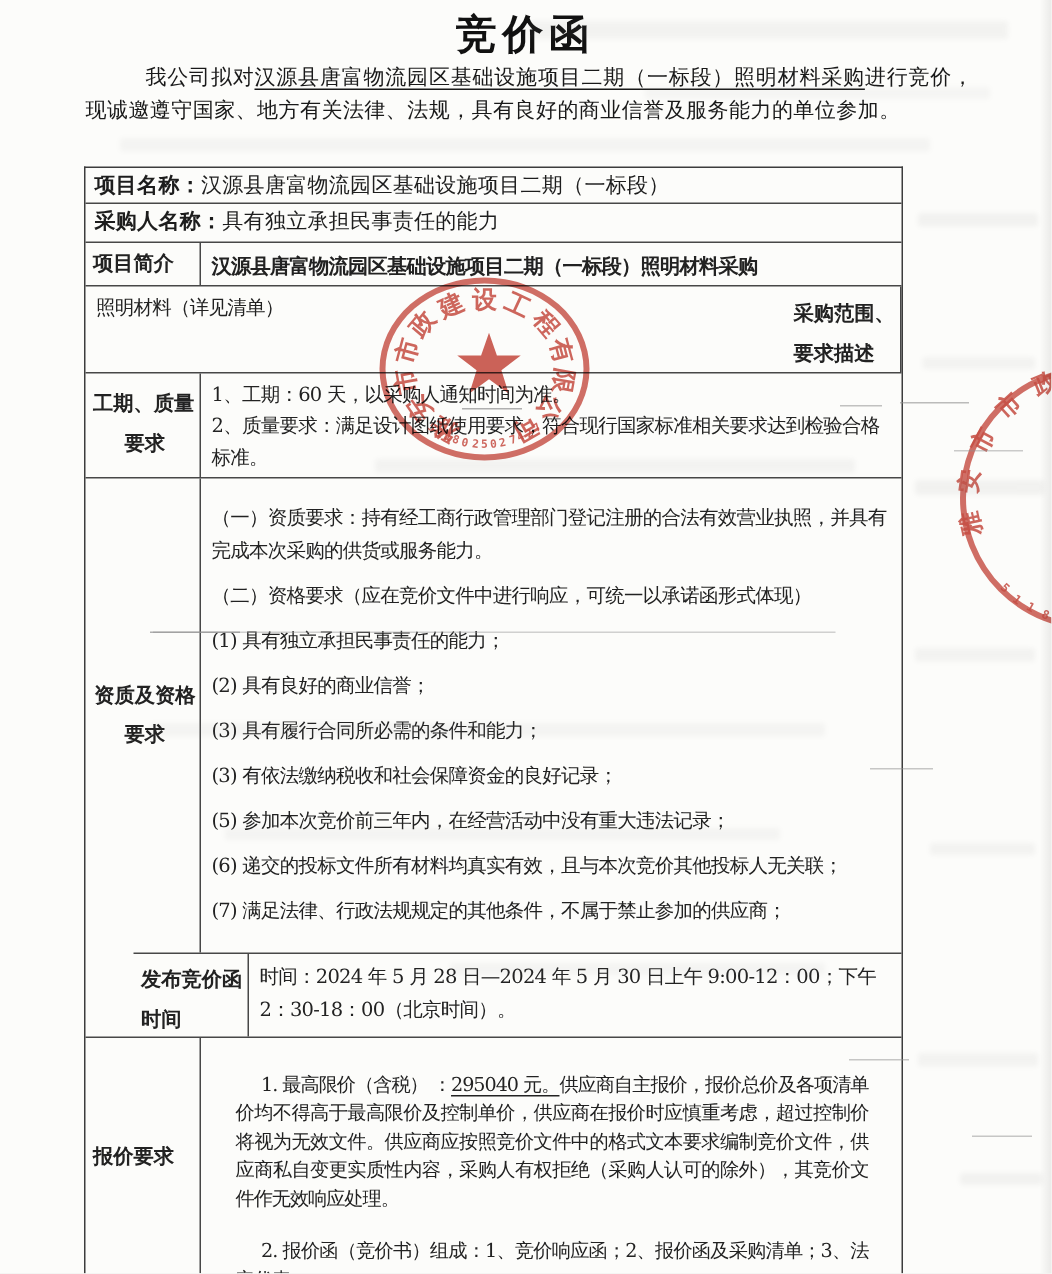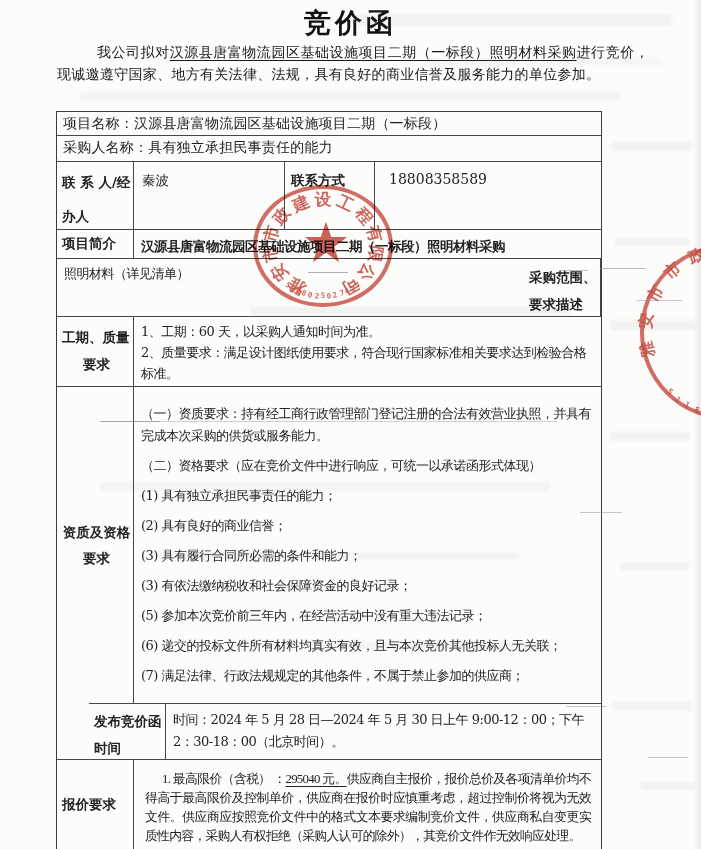--- a/index.html
+++ b/index.html
@@ -19,39 +19,39 @@
        display:flex;flex-direction:column;}
   .row{display:flex;border-top:1.3px solid #474747;box-sizing:border-box;}
   .row:first-child{border-top:none;}
   .cell{box-sizing:border-box;}
   .lbl{width:77px;flex:0 0 77px;border-right:1.3px solid #474747;
        font-size:13.5px;font-weight:600;color:#222;padding:5px 2px 0 5px;}
   .lbl .l2{display:block;}
   .lbl .c{text-align:center;}
   .val{flex:1;font-size:13px;letter-spacing:-0.5px;color:#222;padding:4px 6px 0 7px;line-height:21px;}
   .full{flex:1;font-size:14px;padding:3px 6px 0 6px;letter-spacing:.2px;}
-  .full .k{font-weight:400;}
+  .full .k{font-weight:700;}
   .r1{height:23px;} .r2{height:26px;} .r3{height:68px;} .r4{height:29px;}
   .r5{height:58px;} .r6{height:70px;} .r7{height:317px;} .r8{height:56px;margin-left:32px;}
   .r9{flex:1;overflow:hidden;}
   .r3 .lbl{line-height:34px;padding-top:3px;}
   .c-name{flex:0 0 151px;border-right:1.3px solid #474747;padding:10px 4px 0 8px;font-size:13.5px;}
   .c-mlabel{flex:0 0 90px;border-right:1.3px solid #474747;padding:10px 2px 0 6px;font-size:13.5px;font-weight:600;}
   .c-phone{flex:1;padding:9px 4px 0 14px;font-size:14px;font-family:"DejaVu Serif","Liberation Serif",serif;}
   .r4 .val{padding-top:6px;font-weight:600;font-size:13.5px;}
   .r5 .lbl,.r6 .lbl,.r8 .lbl{line-height:27px;}
   .r6 .lbl{padding-top:7px;}
   .r7 .lbl{display:flex;flex-direction:column;justify-content:center;line-height:26px;padding-top:0;}
   .r7 .val{padding-top:16px;}
   .r7 .q-item{margin:0 0 8.5px 0;line-height:21.5px;}
   .r8 .lbl{padding-top:4px;}
   .r8 .val{padding-top:5px;line-height:22px;}
   .r9 .lbl{display:flex;align-items:center;padding-top:0;}
   .r9 .val{padding-top:6px;font-size:12.8px;letter-spacing:-0.7px;line-height:19px;}
-  .r9 .p{margin:4px;text-indent:17px;text-align:justify;font-family:Liberation Serif, serif;}
+  .r9 .p{margin:16px;text-indent:17px;text-align:justify;}
 
   
   .ghost{position:absolute;background:#7d7d7d;border-radius:2px;pointer-events:none;}
   .mark{position:absolute;background:#8f8f8f;height:1.4px;pointer-events:none;}
 
   
   .stamp-layer{position:absolute;left:0;top:0;width:701px;height:849px;pointer-events:none;
                mix-blend-mode:multiply;opacity:.9;}
   .seal-ring{position:absolute;border-radius:50%;box-sizing:border-box;}
   .seal-ch{position:absolute;font-weight:700;font-family:"DejaVu Sans","Liberation Sans",sans-serif;
@@ -72,29 +72,20 @@
   <div class="tbl">
 
     <div class="row r1">
       <div class="cell full"><span class="k">项目名称：</span><span>汉源县唐富物流园区基础设施项目二期（一标段）</span></div>
     </div>
 
     <div class="row r2">
       <div class="cell full"><span class="k">采购人名称：</span><span>具有独立承担民事责任的能力</span></div>
     </div>
 
-    <div class="row r3">
-      <div class="cell lbl">
-          <span class="l2">联 系 人/经</span>
-          <span class="l2">办人</span>
-        </div>
-      <div class="cell c-name">秦波</div>
-      <div class="cell c-mlabel">联系方式</div>
-      <div class="cell c-phone">18808358589</div>
-    </div>
 
     <div class="row r4">
       <div class="cell lbl">项目简介</div>
       <div class="cell val">汉源县唐富物流园区基础设施项目二期（一标段）照明材料采购</div>
     </div>
 
     <div class="row r5">
       <div class="cell val">照明材料（详见清单）</div>
       <div class="cell lbl">
           <span class="l2">采购范围、</span>

